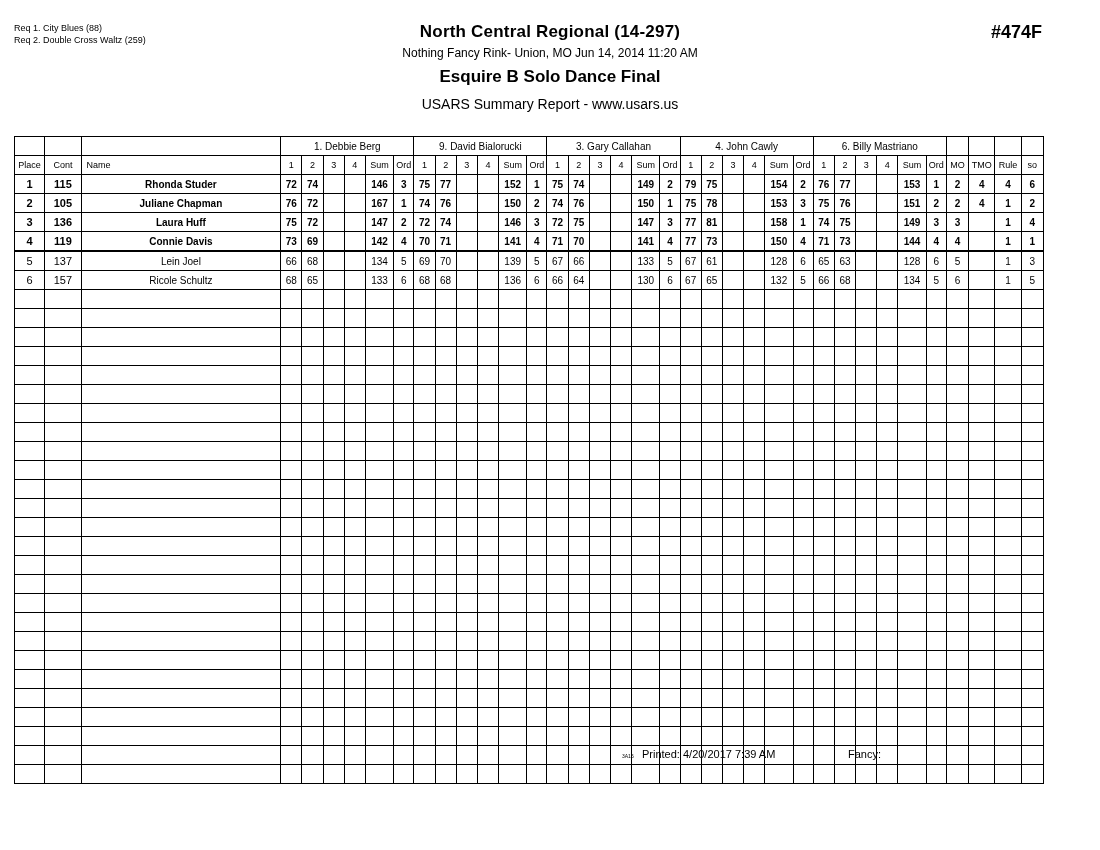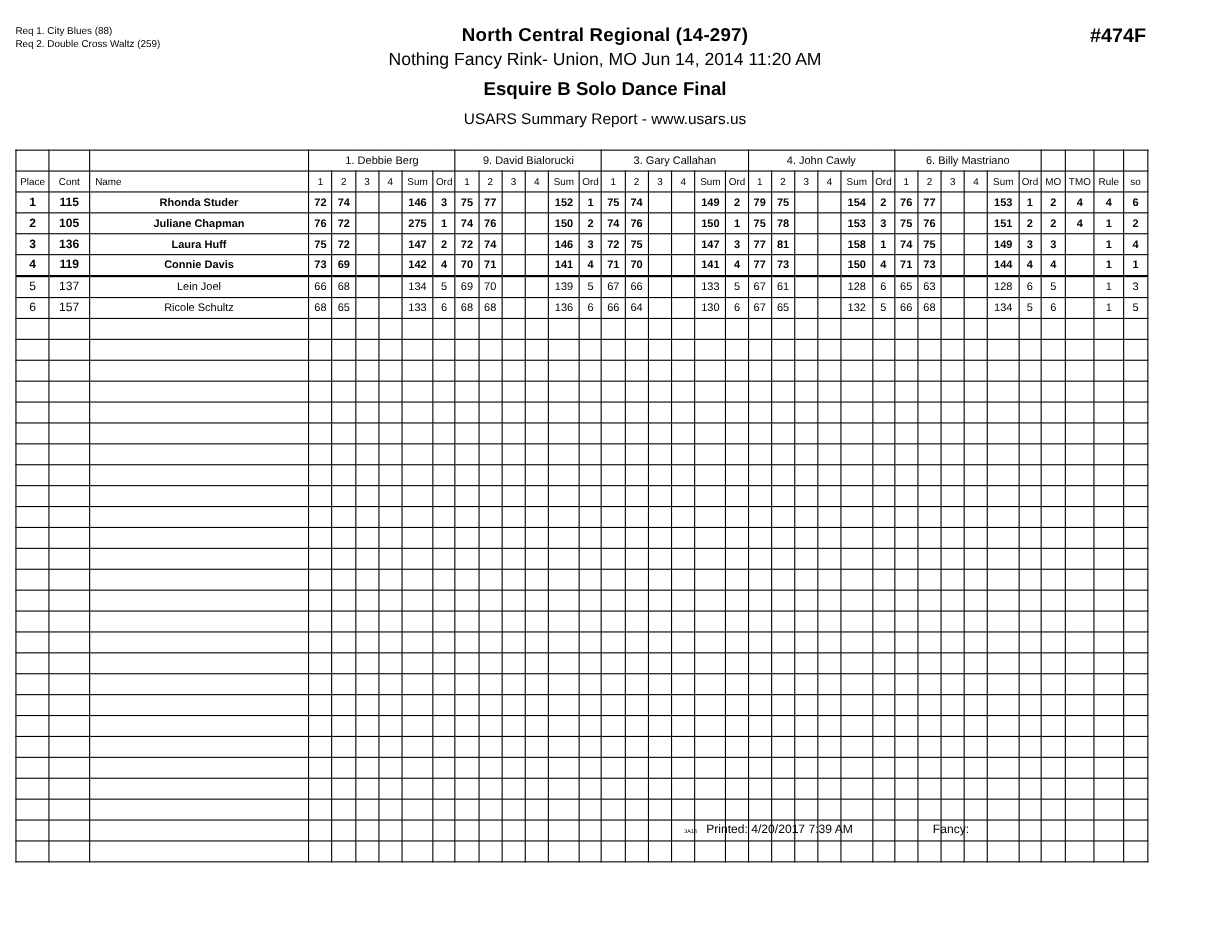--- a/index.html
+++ b/index.html
@@ -33,21 +33,21 @@
     top: 22px;
     width: 1100px;
     text-align: center;
   }
   .title-main {
     font-size: 17px;
     font-weight: bold;
     letter-spacing: 0.2px;
   }
   .title-sub {
-    font-size: 16px;
+    font-size: 12px;
     margin-top: 4px;
   }
   .title-event {
     font-size: 17px;
     font-weight: bold;
     margin-top: 7px;
   }
   .title-report {
     font-size: 14px;
     margin-top: 9px;
@@ -301,21 +301,21 @@
         <td class="cell-so">6</td>
       </tr>
       <tr class="bold-row">
         <td class="cell-place">2</td>
         <td class="cell-cont">105</td>
         <td class="cell-name">Juliane Chapman</td>
         <td class="cell-score jsep-left">76</td>
         <td class="cell-score">72</td>
         <td class="cell-score"></td>
         <td class="cell-score"></td>
-        <td class="cell-sum">275</td>
+        <td class="cell-sum">167</td>
         <td class="ord-col jsep-right">1</td>
         <td class="cell-score">74</td>
         <td class="cell-score">76</td>
         <td class="cell-score"></td>
         <td class="cell-score"></td>
         <td class="cell-sum">150</td>
         <td class="ord-col jsep-right">2</td>
         <td class="cell-score">74</td>
         <td class="cell-score">76</td>
         <td class="cell-score"></td>

